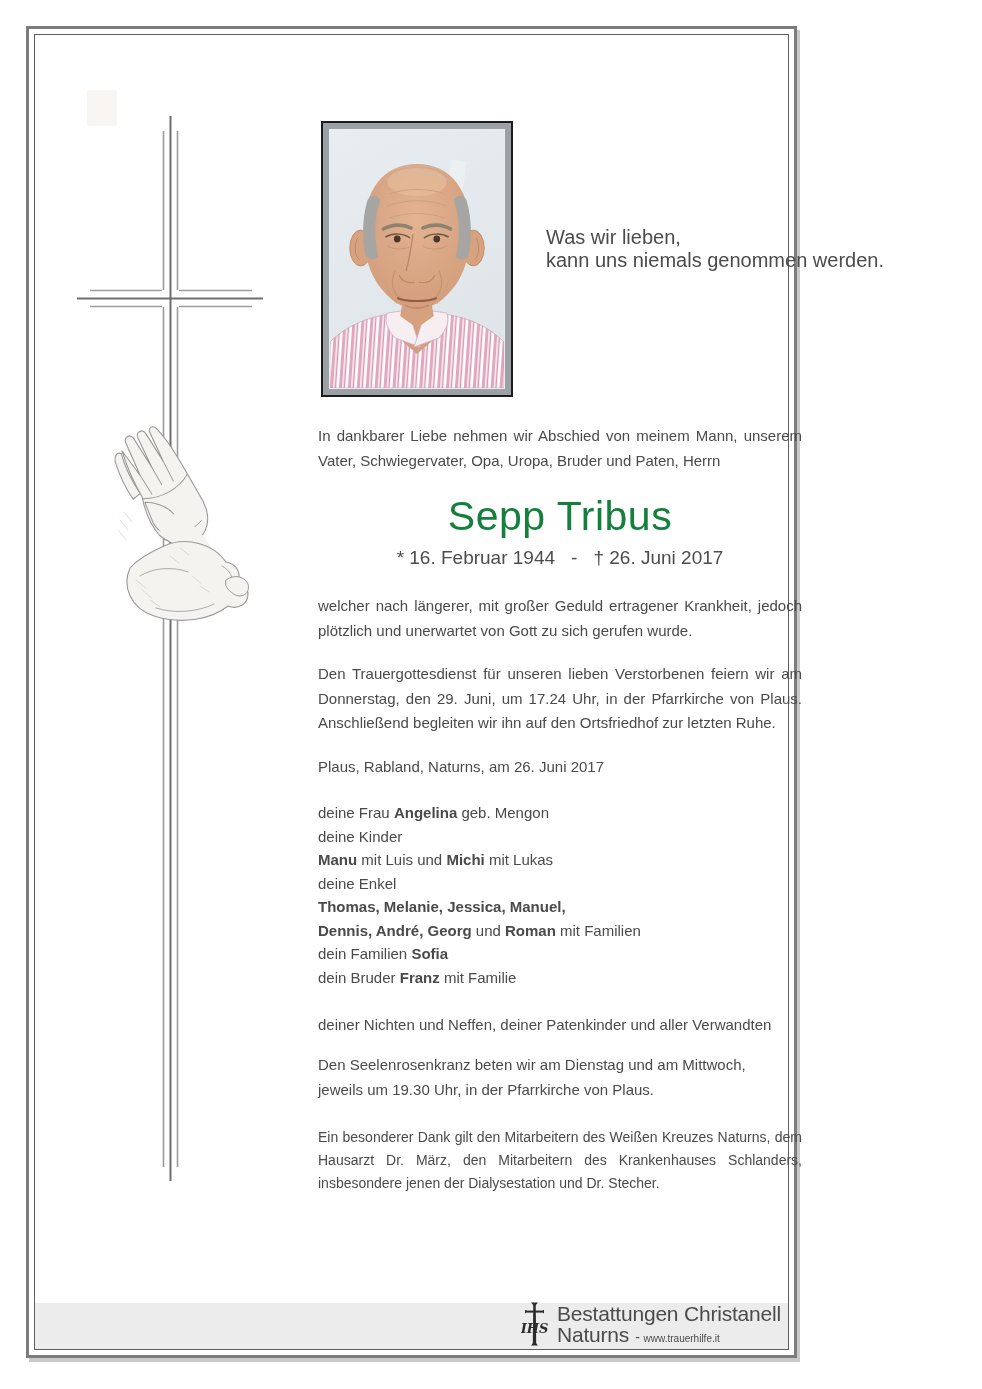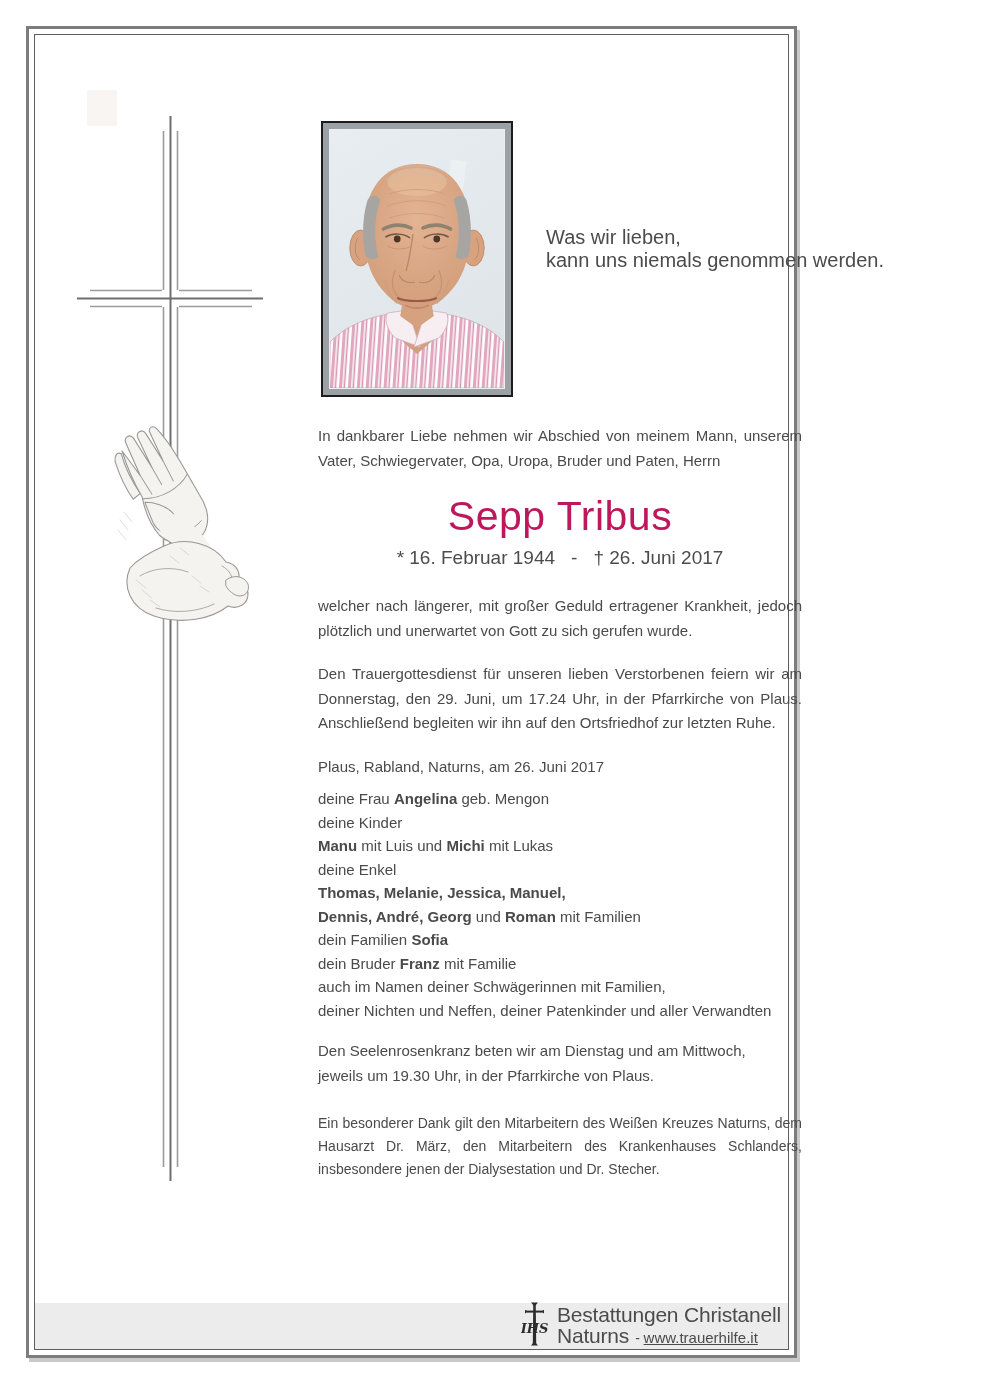--- a/index.html
+++ b/index.html
@@ -28,43 +28,43 @@
   }
   .photo-mat{width:100%;height:100%;box-sizing:border-box;border:1px solid #eceff1;background:#e8edf0;}
   .photo-mat svg{display:block;width:100%;height:100%;}
   
   .quote{position:absolute;left:546px;top:226px;font-size:20px;line-height:23px;color:#4b4b4b;}
   
   .col{position:absolute;left:318px;top:424px;width:484px;font-size:15px;line-height:24.5px;color:#4a4a4a;}
   .col p{margin:0;}
   .justify{text-align:justify;}
   .name{
-    text-align:center;font-size:41px;line-height:48px;color:#be185d;
+    text-align:center;font-size:41px;line-height:48px;color:#15803d;
     letter-spacing:.5px;margin-top:19px !important;font-weight:400;
   }
   .dates{text-align:center;font-size:19px;line-height:26px;margin-top:5px !important;color:#4c4c4c;}
   .dates .sep{display:inline-block;margin:0 16px;}
   .mt-lg{margin-top:23px !important;}
   .mt-md{margin-top:19px !important;}
   .b,.bold{font-weight:700;}
   .pre{white-space:pre-line;}
   .mourner{margin:10px 0 0 0;line-height:23.5px;}
-  .mourner.first{margin-top:8px;}
+  .mourner.first{margin-top:22px;}
   .thanks{font-size:14px;line-height:23px;margin-top:24px !important;}
   .rosary{margin-top:17px !important;}
   
   .footer-strip{
     position:absolute;left:0;right:0;bottom:0;height:46px;background:#ececec;
     display:flex;align-items:center;justify-content:flex-end;padding-right:7px;box-sizing:border-box;
   }
   .footer-logo{flex:0 0 auto;margin-right:9px;}
   .footer-text{color:#4b4b4b;line-height:21px;}
   .footer-line1{font-size:21px;letter-spacing:-.2px;}
   .footer-line2{font-size:21px;letter-spacing:-.2px;}
-  .footer-line2 .site{font-size:15px;letter-spacing:0;text-decoration:underline;}
+  .footer-line2 .site{font-size:10px;letter-spacing:0;}
   .footer-line2 .fsep{font-size:14px;display:inline-block;margin:0 4px 0 6px;}
 </style>
 </head>
 <body>
 
 <div class="page">
   <div class="card">
     <div class="card-inner">
       <div class="faint-box"></div>
 
@@ -215,19 +215,19 @@
     </p>
     <p class="justify mt-lg">welcher nach längerer, mit großer Geduld ertragener Krankheit, jedoch plötzlich und unerwartet von Gott zu sich gerufen wurde.</p>
     <p class="justify mt-md">Den Trauergottesdienst für unseren lieben Verstorbenen feiern wir am Donnerstag, den 29. Juni, um 17.24 Uhr, in der Pfarrkirche von Plaus. Anschließend begleiten wir ihn auf den Ortsfriedhof zur letzten Ruhe.</p>
     <p class="mt-md">Plaus, Rabland, Naturns, am 26. Juni 2017</p>
     <div>
         <p class="mourner first"><span>deine Frau </span><span class="b">Angelina</span><span> geb. Mengon</span></p>
         <p class="mourner"><span>deine Kinder</span><br><span class="b">Manu</span><span> mit Luis und </span><span class="b">Michi</span><span> mit Lukas</span></p>
         <p class="mourner"><span>deine Enkel</span><br><span class="b">Thomas, Melanie, Jessica, Manuel,</span><br><span class="b">Dennis, André, Georg</span><span> und </span><span class="b">Roman</span><span> mit Familien</span></p>
         <p class="mourner"><span>dein Familien </span><span class="b">Sofia</span></p>
         <p class="mourner"><span>dein Bruder </span><span class="b">Franz</span><span> mit Familie</span></p>
-        <p class="mourner"><span>auch im Namen deiner Schwägerinnen mit Familien,</span><br><span>deiner Nichten und Neffen, deiner Patenkinder und aller Verwandten</span></p>
+        <p class="mourner"><br><span>deiner Nichten und Neffen, deiner Patenkinder und aller Verwandten</span></p>
       </div>
     <p class="pre rosary">Den Seelenrosenkranz beten wir am Dienstag und am Mittwoch,
 jeweils um 19.30 Uhr, in der Pfarrkirche von Plaus.</p>
     <p class="justify thanks">Ein besonderer Dank gilt den Mitarbeitern des Weißen Kreuzes Naturns, dem Hausarzt Dr. März, den Mitarbeitern des Krankenhauses Schlanders, insbesondere jenen der Dialysestation und Dr. Stecher.</p>
   </div>
 </div>
 
 </body></html>

